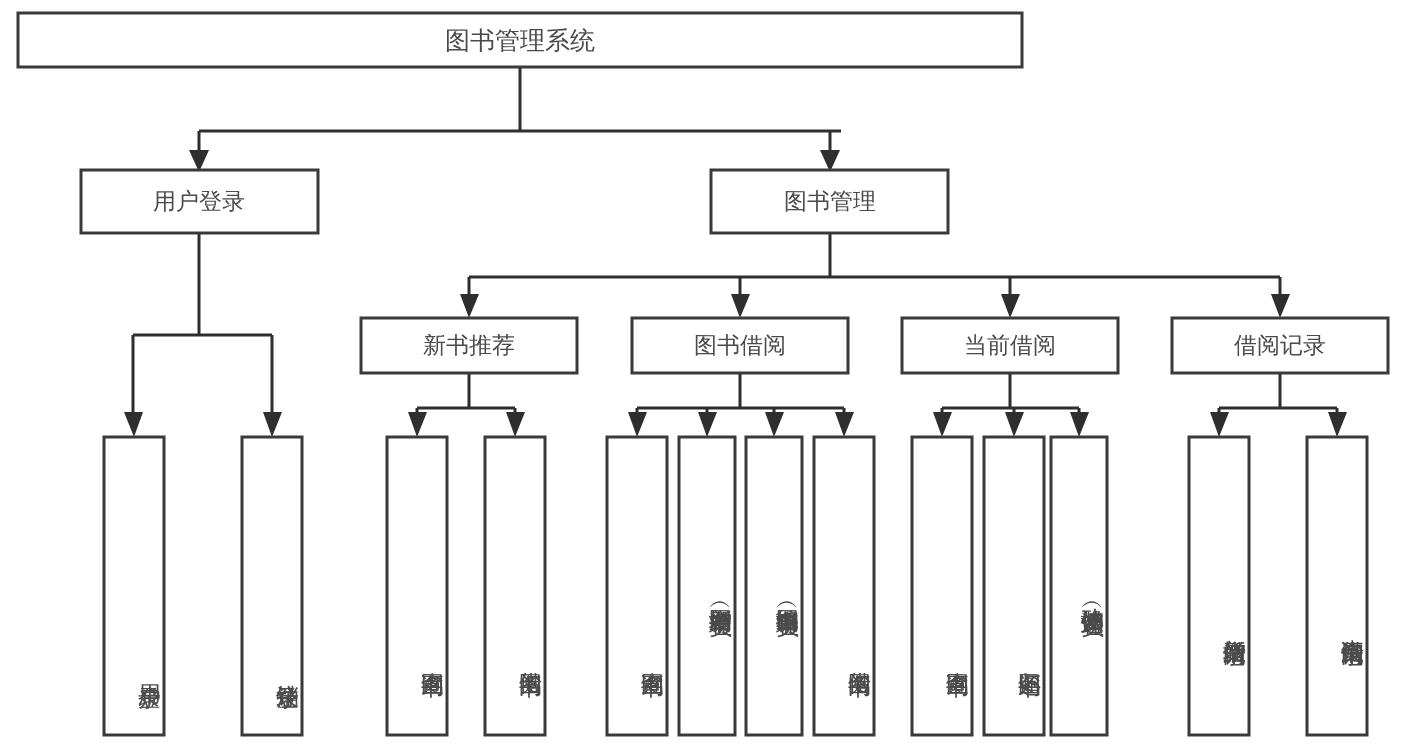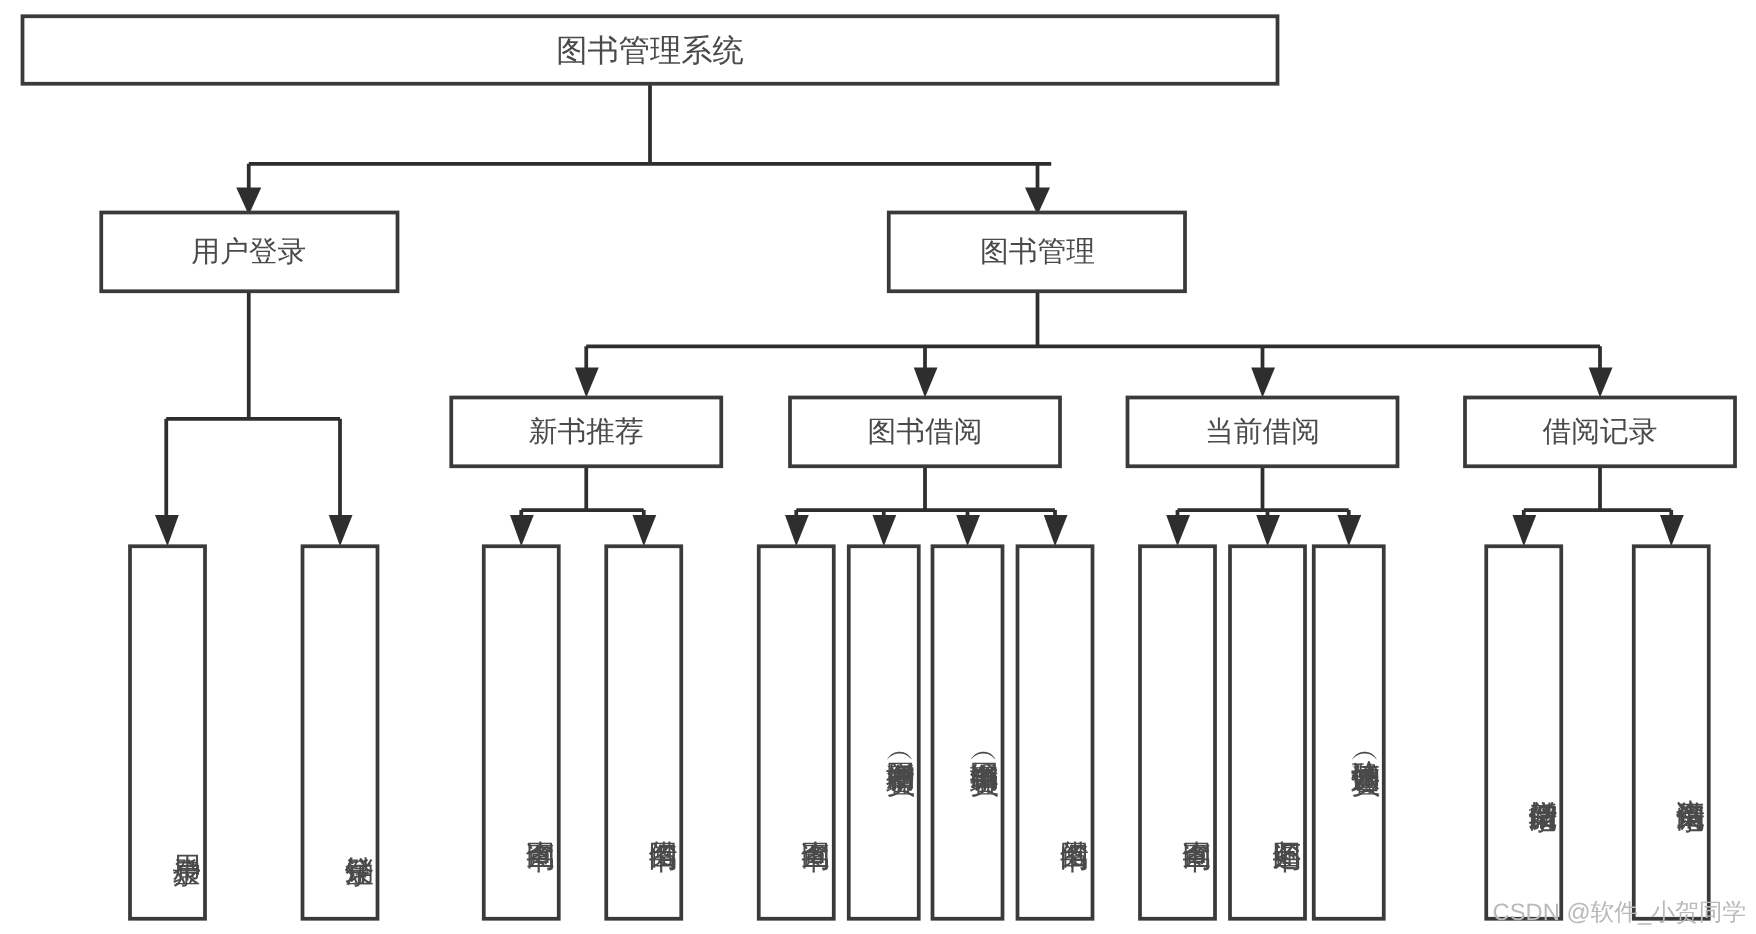--- a/index.html
+++ b/index.html
@@ -193,15 +193,14 @@
   <div class="leaf-label" style="left:607px; top:437px; width:60px; height:298px; padding-top:70px;">查询图书</div>
   <div class="leaf-label" style="left:679px; top:437px; width:56px; height:298px; padding-top:8px;">新增图书（管理员）</div>
   <div class="leaf-label" style="left:746px; top:437px; width:56px; height:298px; padding-top:8px;">编辑图书（管理员）</div>
   <div class="leaf-label" style="left:814px; top:437px; width:60px; height:298px; padding-top:70px;">借阅图书</div>
   <div class="leaf-label" style="left:912px; top:437px; width:60px; height:298px; padding-top:70px;">查询图书</div>
   <div class="leaf-label" style="left:984px; top:437px; width:60px; height:298px; padding-top:70px;">归还图书</div>
   <div class="leaf-label" style="left:1051px; top:437px; width:56px; height:298px; padding-top:8px;">确认归还（管理员）</div>
   <div class="leaf-label" style="left:1189px; top:437px; width:60px; height:298px; padding-top:38px;">新增借阅记录</div>
   <div class="leaf-label" style="left:1307px; top:437px; width:60px; height:298px; padding-top:38px;">查询借阅记录</div>
 
-  <div class="watermark">CSDN @软件_小贺同学</div>
 
 </div>
 
 </body></html>

